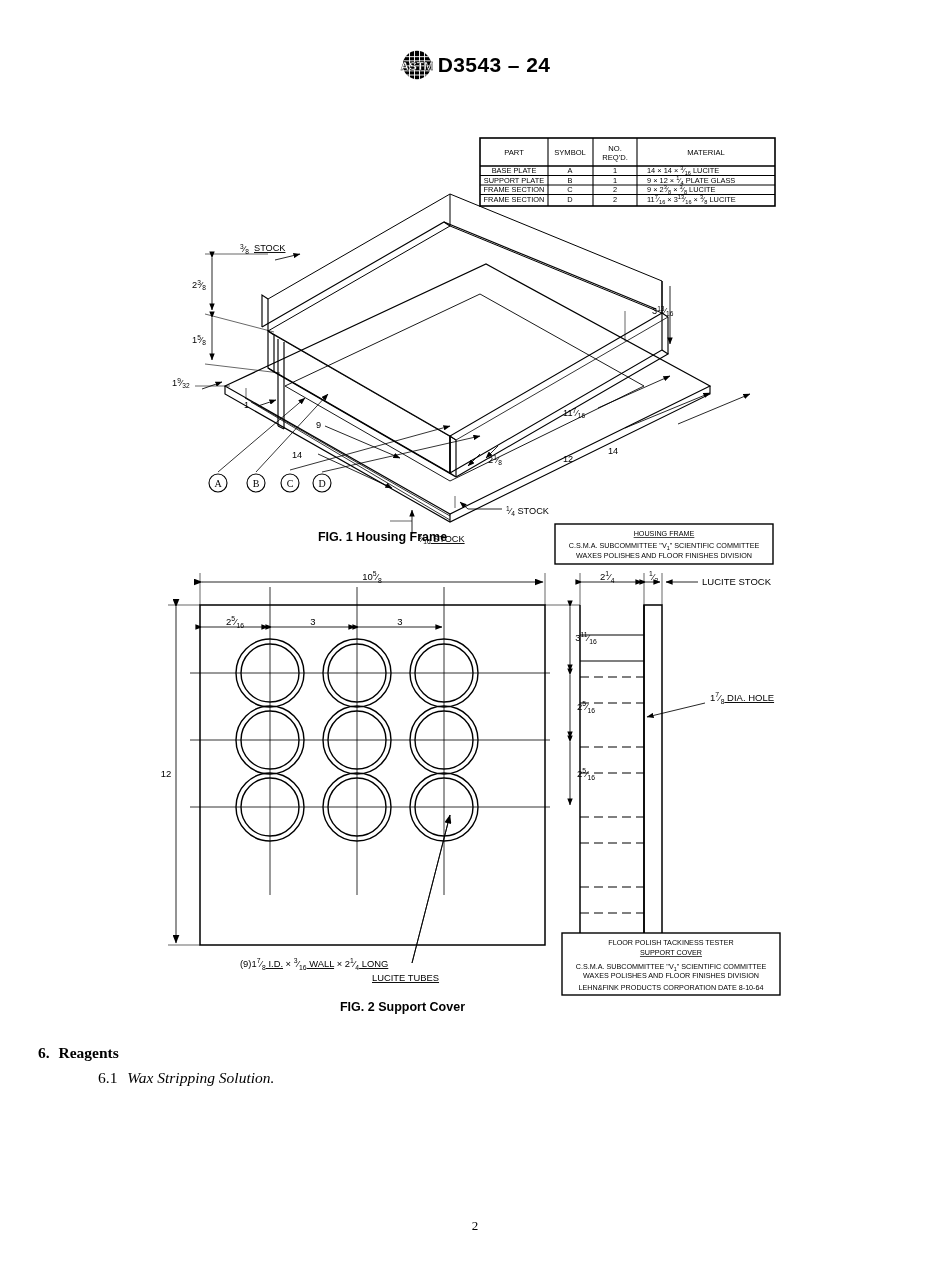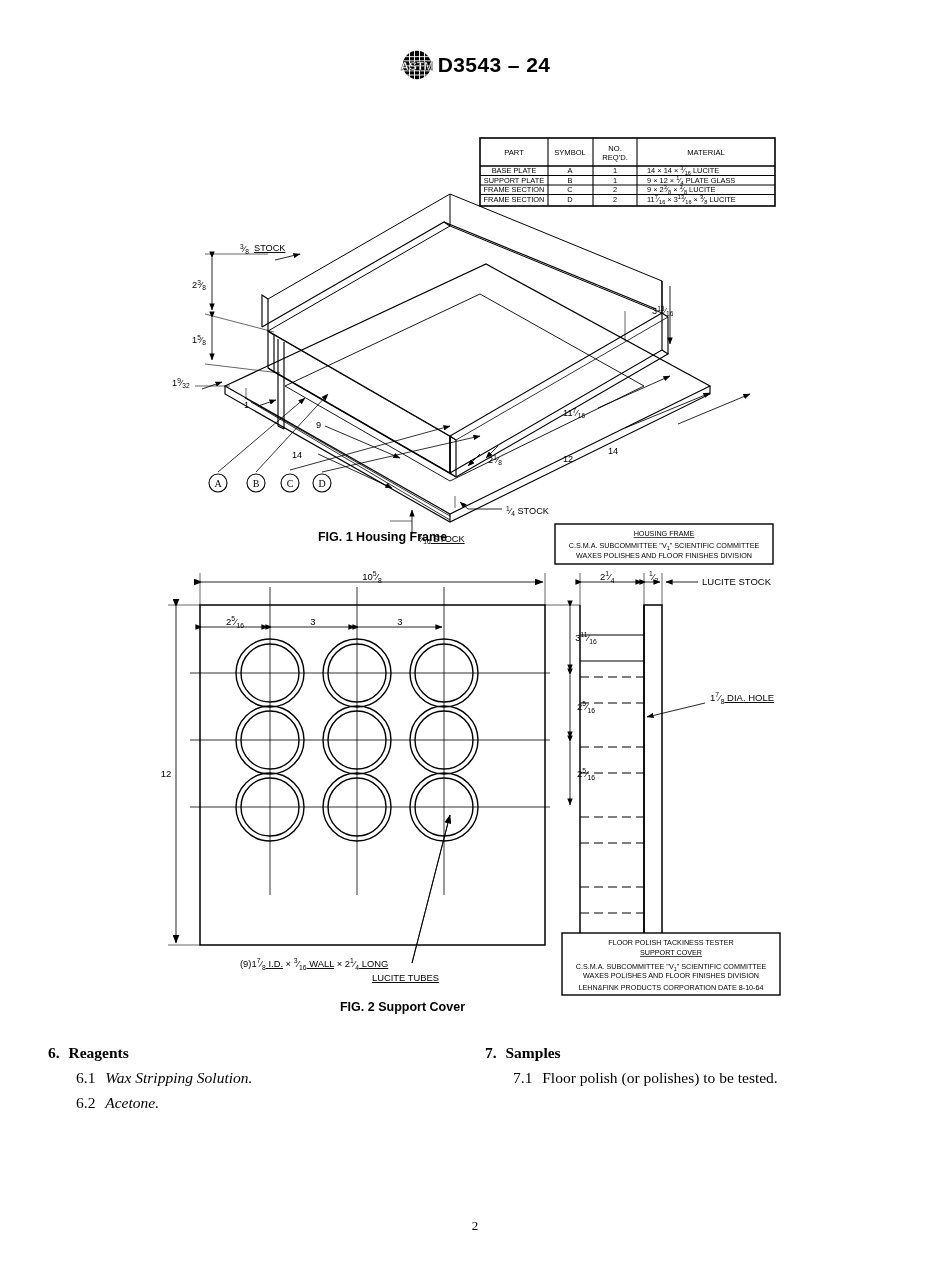--- a/index.html
+++ b/index.html
@@ -17,21 +17,21 @@
   .fig{position:absolute;}
   svg{display:block;overflow:visible;}
   .cap{position:absolute;width:765px;left:0;text-align:center;
        font-family:"Liberation Sans",sans-serif;font-weight:bold;font-size:12.5px;}
 
   
   .col{position:absolute;font-size:15.5px;line-height:1.62;}
   .sec-h{font-weight:bold;}
   .sec-h .num{margin-right:5px;}
   .para{margin-left:28px;}
-  .para .n{margin-right:6px;}
+  .para .n{margin-right:6px;margin-left:32px;}
   .it{font-style:italic;text-align:center;}
   .pgno{position:absolute;top:1218px;left:0;width:950px;text-align:center;font-size:13px;}
 </style>
 </head>
 <body>
 
 <div class="pg">
 
   <div class="hdr">
     <div class="hdr-inner">
@@ -364,41 +364,27 @@
         </text>
         <text x="521" y="413">WAXES POLISHES AND FLOOR FINISHES DIVISION</text>
         <text x="521" y="425">LEHN&amp;FINK PRODUCTS CORPORATION DATE 8-10-64</text>
       </g>
     </g>
   </svg>
   </div>
 
   <div class="cap" style="top:1000px;margin-left:20px;">FIG. 2  Support Cover</div>
 
-  <div class="col" style="top:1040px;left:48px;width:400px;">
+  <div class="col" style="top:1040px;left:38px;width:400px;">
     <div class="sec-h">
       <span class="num">6.</span>
       <span>Reagents</span>
     </div>
     <div class="para">
       <span class="n">6.1</span>
       <span class="it">Wax Stripping Solution.</span>
     </div>
-    <div class="para">
-      <span class="n">6.2</span>
-      <span class="it">Acetone.</span>
-    </div>
   </div>
 
-  <div class="col" style="top:1040px;left:485px;width:420px;">
-    <div class="sec-h">
-      <span class="num">7.</span>
-      <span>Samples</span>
-    </div>
-    <div class="para">
-      <span class="n">7.1</span>
-      <span>Floor polish (or polishes) to be tested.</span>
-    </div>
-  </div>
 
   <div class="pgno">2</div>
 
 </div>
 
 </body></html>

